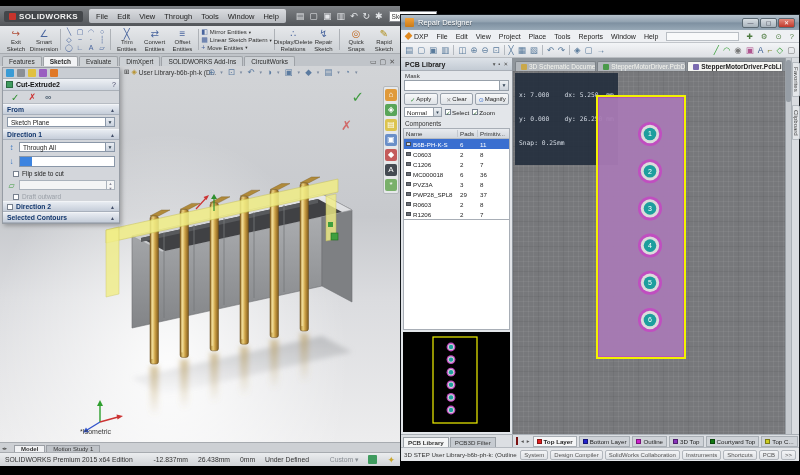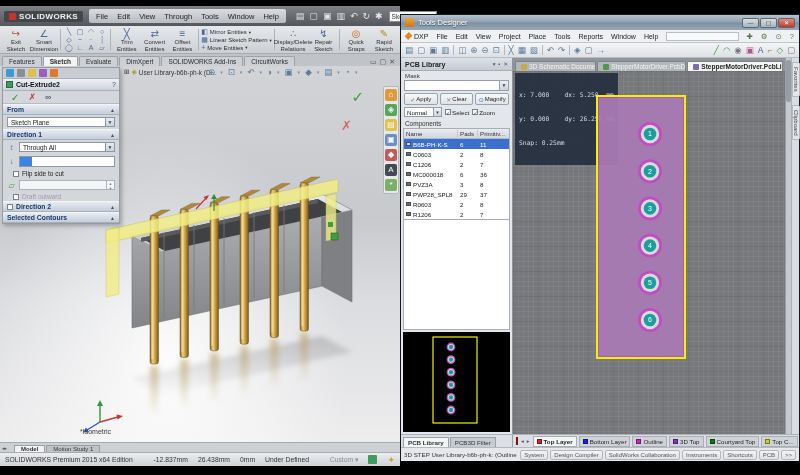--- a/index.html
+++ b/index.html
@@ -569,21 +569,21 @@
       <span class="sp"></span>
       <span class="dim"><span>Custom</span> ▾</span>
       <span class="gic"></span>
       <span class="yic">✦</span>
     </div>
   </div>
 
   <div id="alt">
     <div class="alt-title">
       <div class="aic"></div>
-      <div class="t">Tools Designer</div>
+      <div class="t">Repair Designer</div>
       <div class="alt-winbtns">
         <div class="wb">—</div>
         <div class="wb">▢</div>
         <div class="wb close">✕</div>
       </div>
     </div>
 
     <div class="alt-menu" id="alt-menus">
         <span class="dxp-ic"></span>
         <span>DXP</span>

